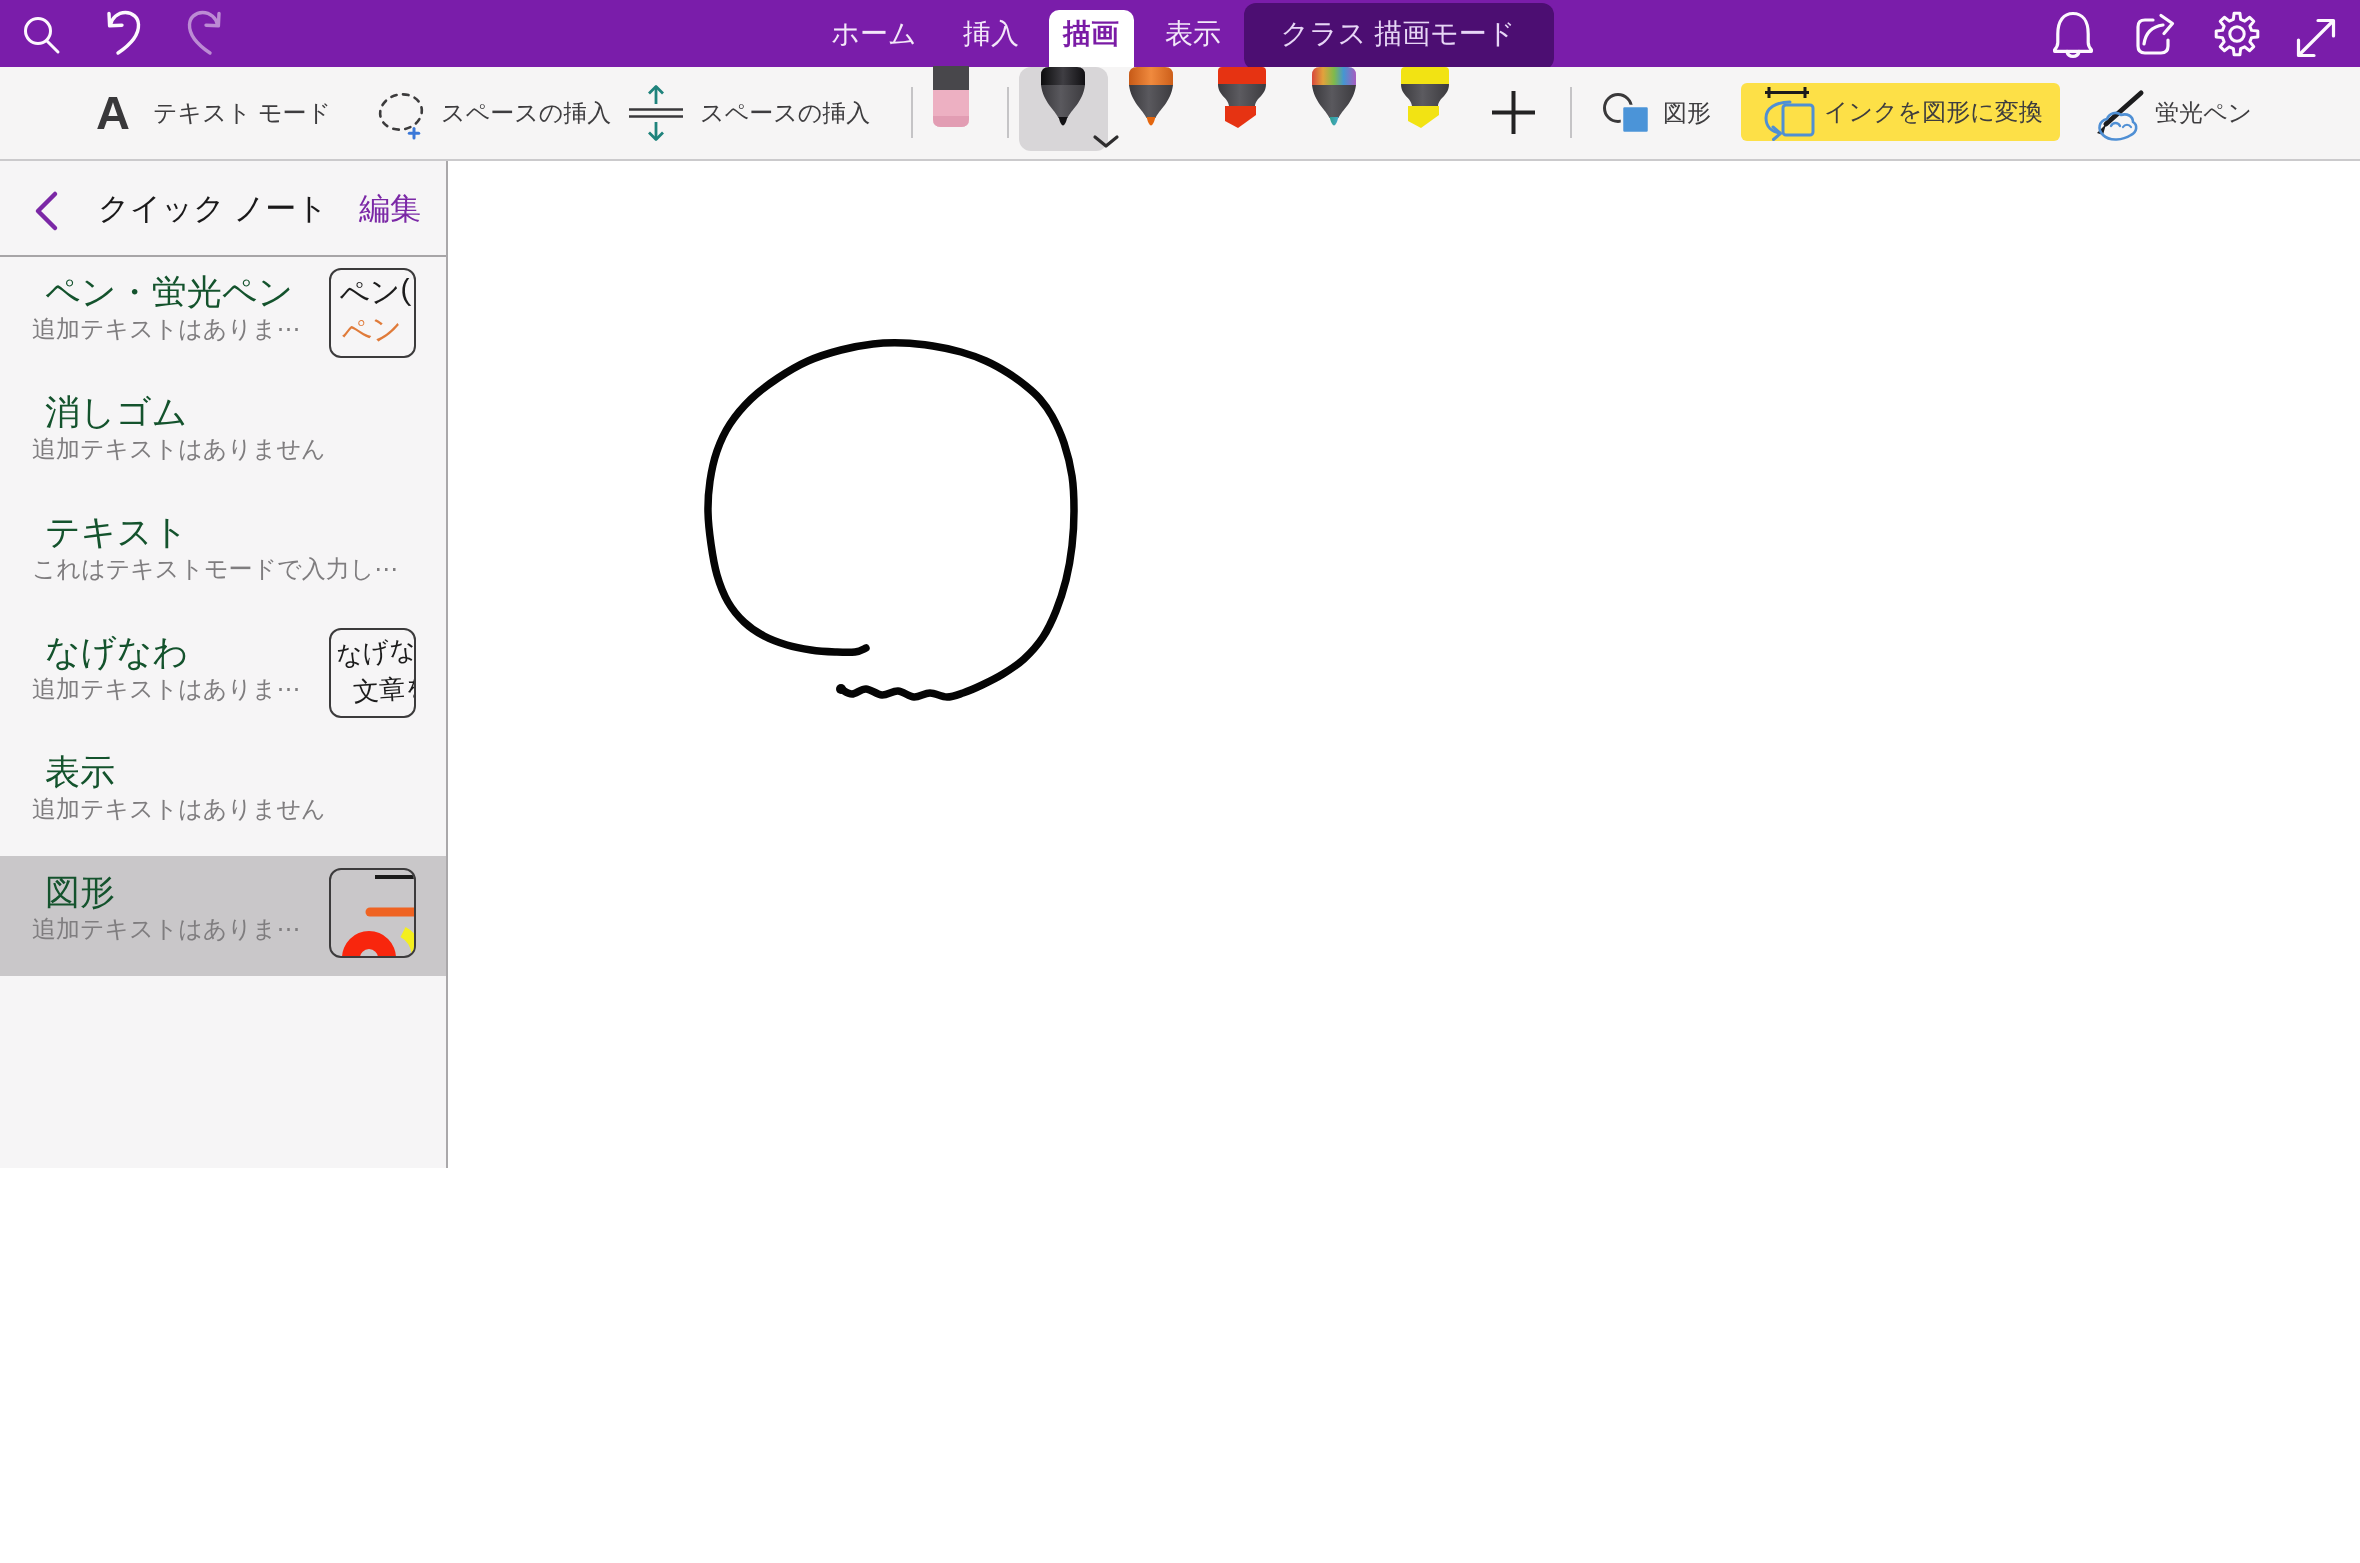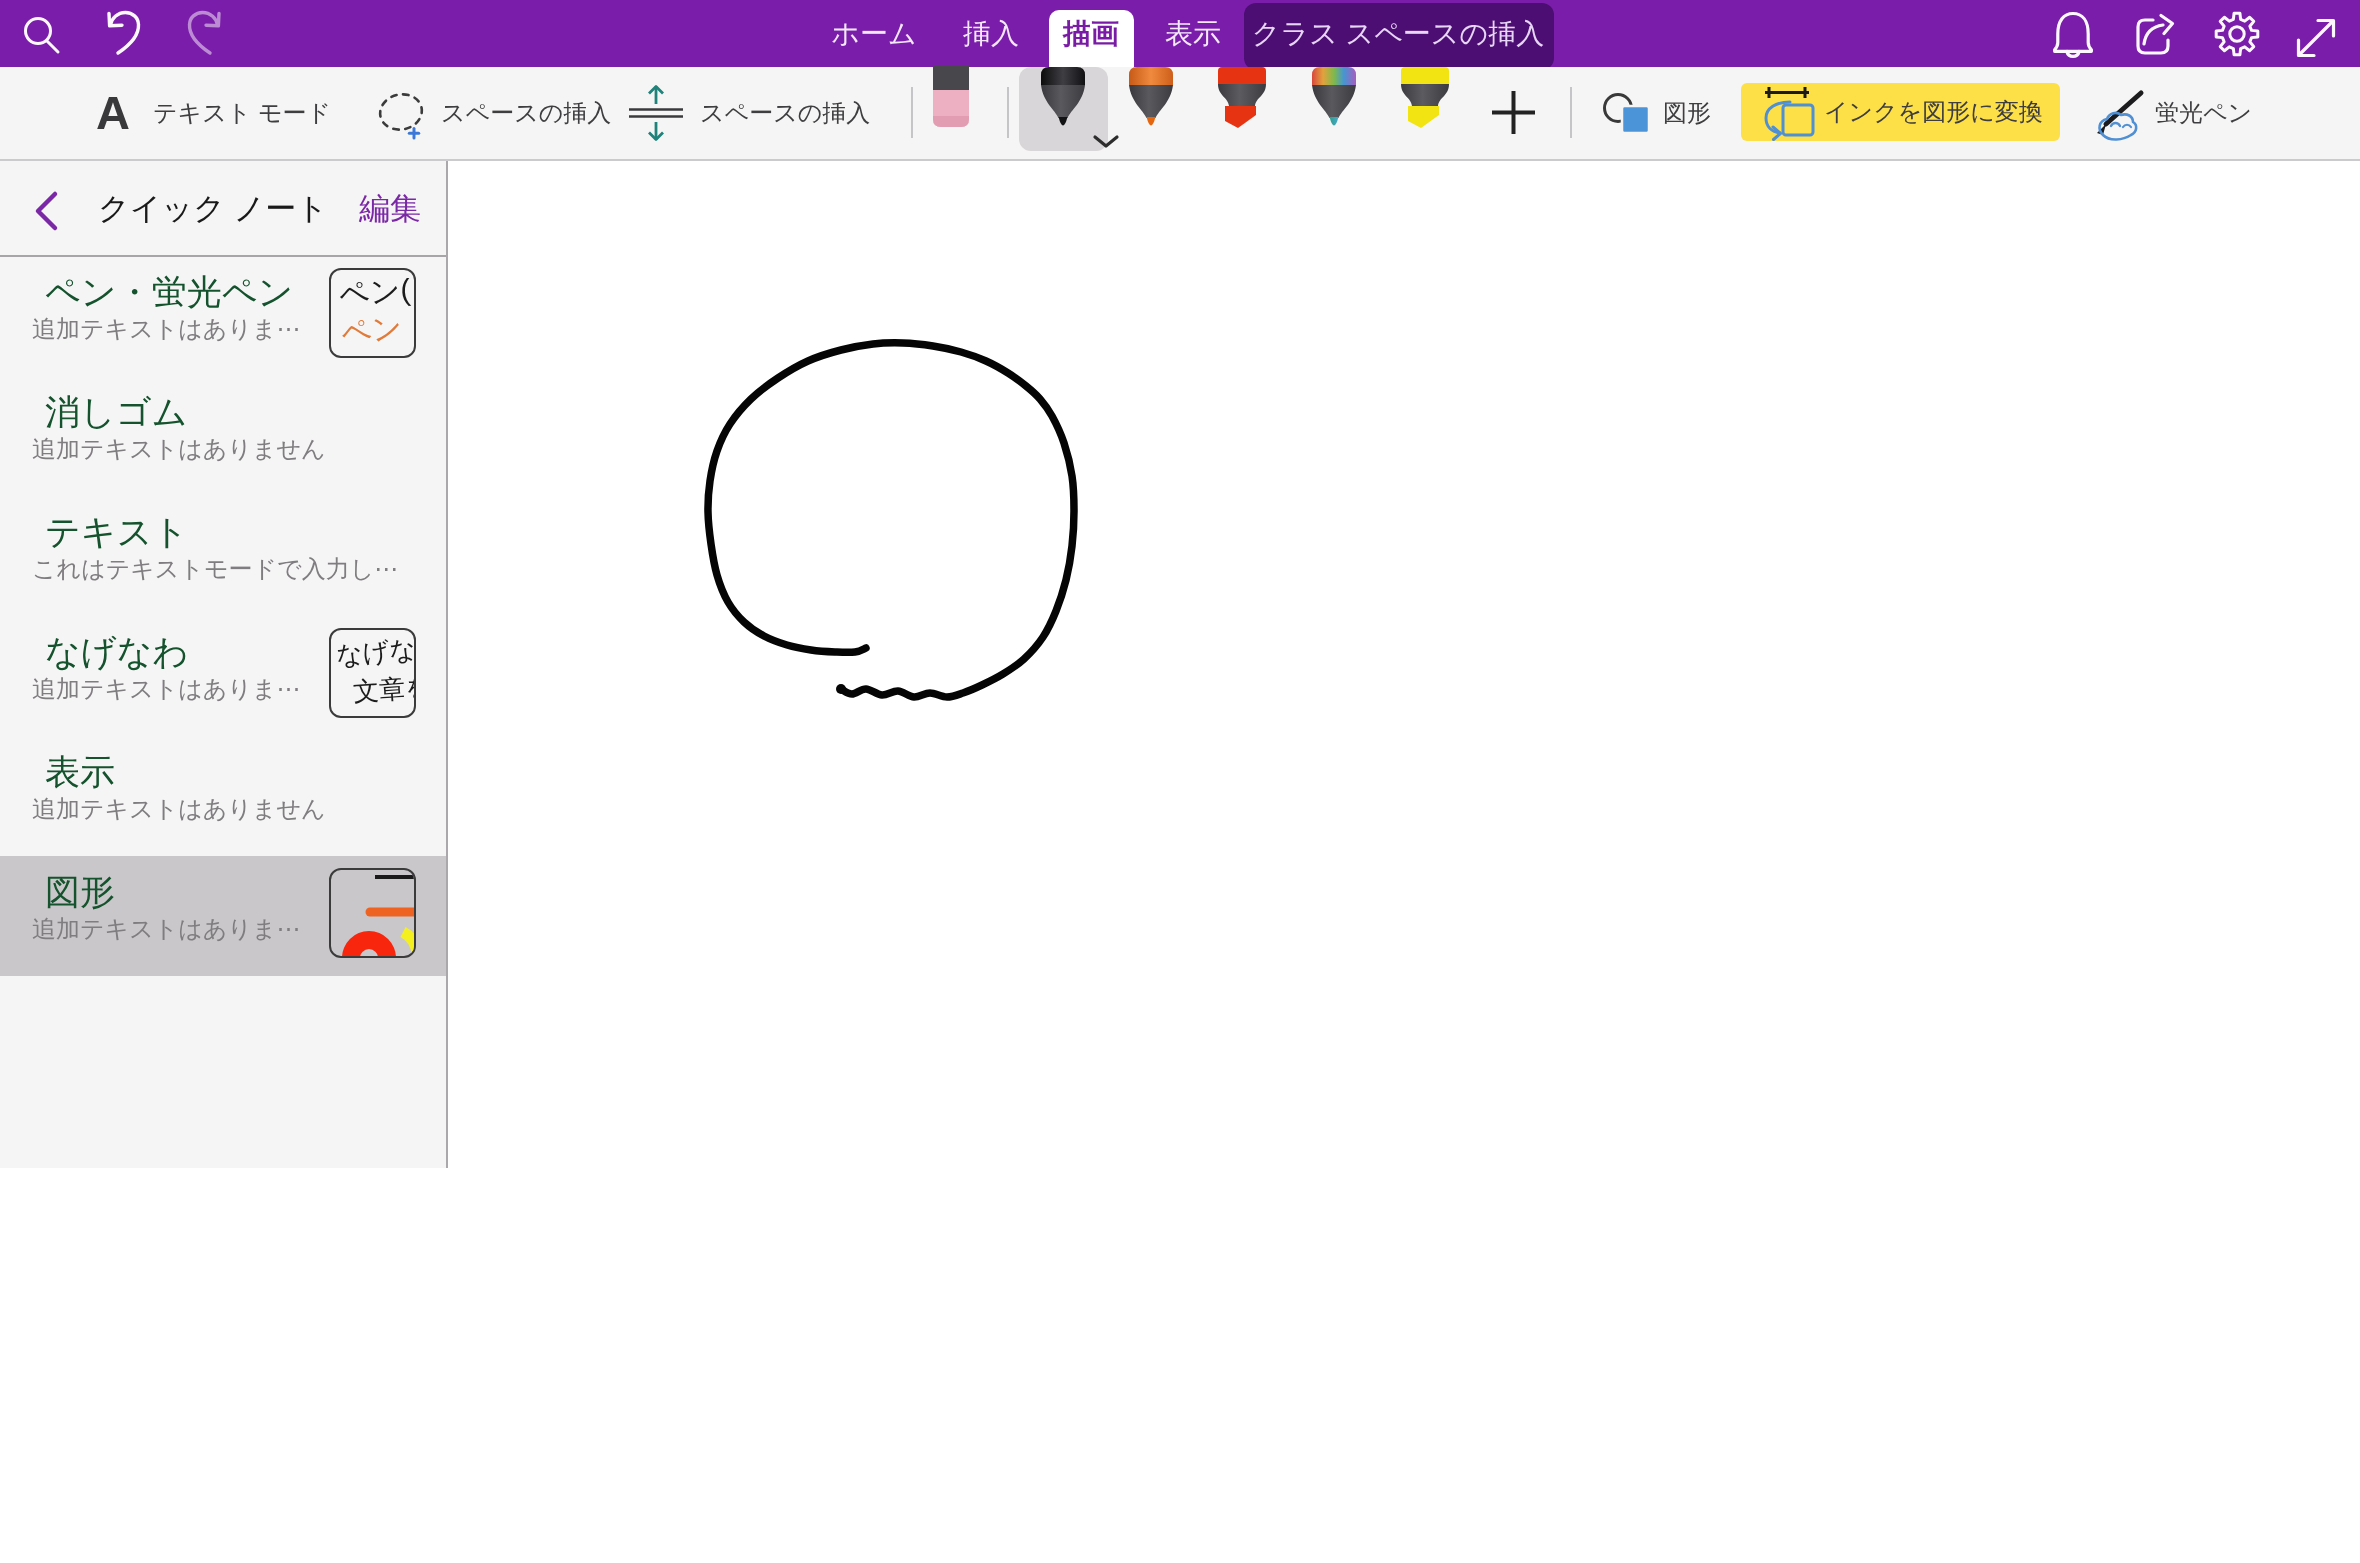--- a/index.html
+++ b/index.html
@@ -80,21 +80,21 @@
       </svg>
     </div>
 
     <div id="tab-draw-bg" class="abs"></div>
     <div id="tab-class-bg" class="abs"></div>
 
     <div class="abs tab" style="left:874px;">ホーム</div>
     <div class="abs tab" style="left:991px;">挿入</div>
     <div class="abs tab" id="tab-draw-label">描画</div>
     <div class="abs tab" style="left:1193px;">表示</div>
-    <div class="abs tab" id="tab-class-label">クラス スペースの挿入</div>
+    <div class="abs tab" id="tab-class-label">クラス 描画モード</div>
 
     <div class="abs topicon" style="left:2053px;width:40px;">
       <svg width="40" height="54" viewBox="0 0 40 54">
         <path d="M20,6.5 C10.8,6.5 4.8,13.5 4.8,27 L4.8,35.5 C4.8,38.5 3.4,40.8 1.6,42.8 L1.6,44.3 L38.4,44.3 L38.4,42.8 C36.6,40.8 35.2,38.5 35.2,35.5 L35.2,27 C35.2,13.5 29.2,6.5 20,6.5 Z" fill="none" stroke="#fdf8fe" stroke-width="3.2" stroke-linejoin="round"></path>
         <path d="M13.8,44.5 A6.4,6.4 0 0 0 26.2,44.5" fill="none" stroke="#fdf8fe" stroke-width="3.2" stroke-linecap="round"></path>
       </svg>
     </div>
 
     <div class="abs topicon" style="left:2135px;width:42px;">
       <svg width="42" height="54" viewBox="0 0 42 54">

